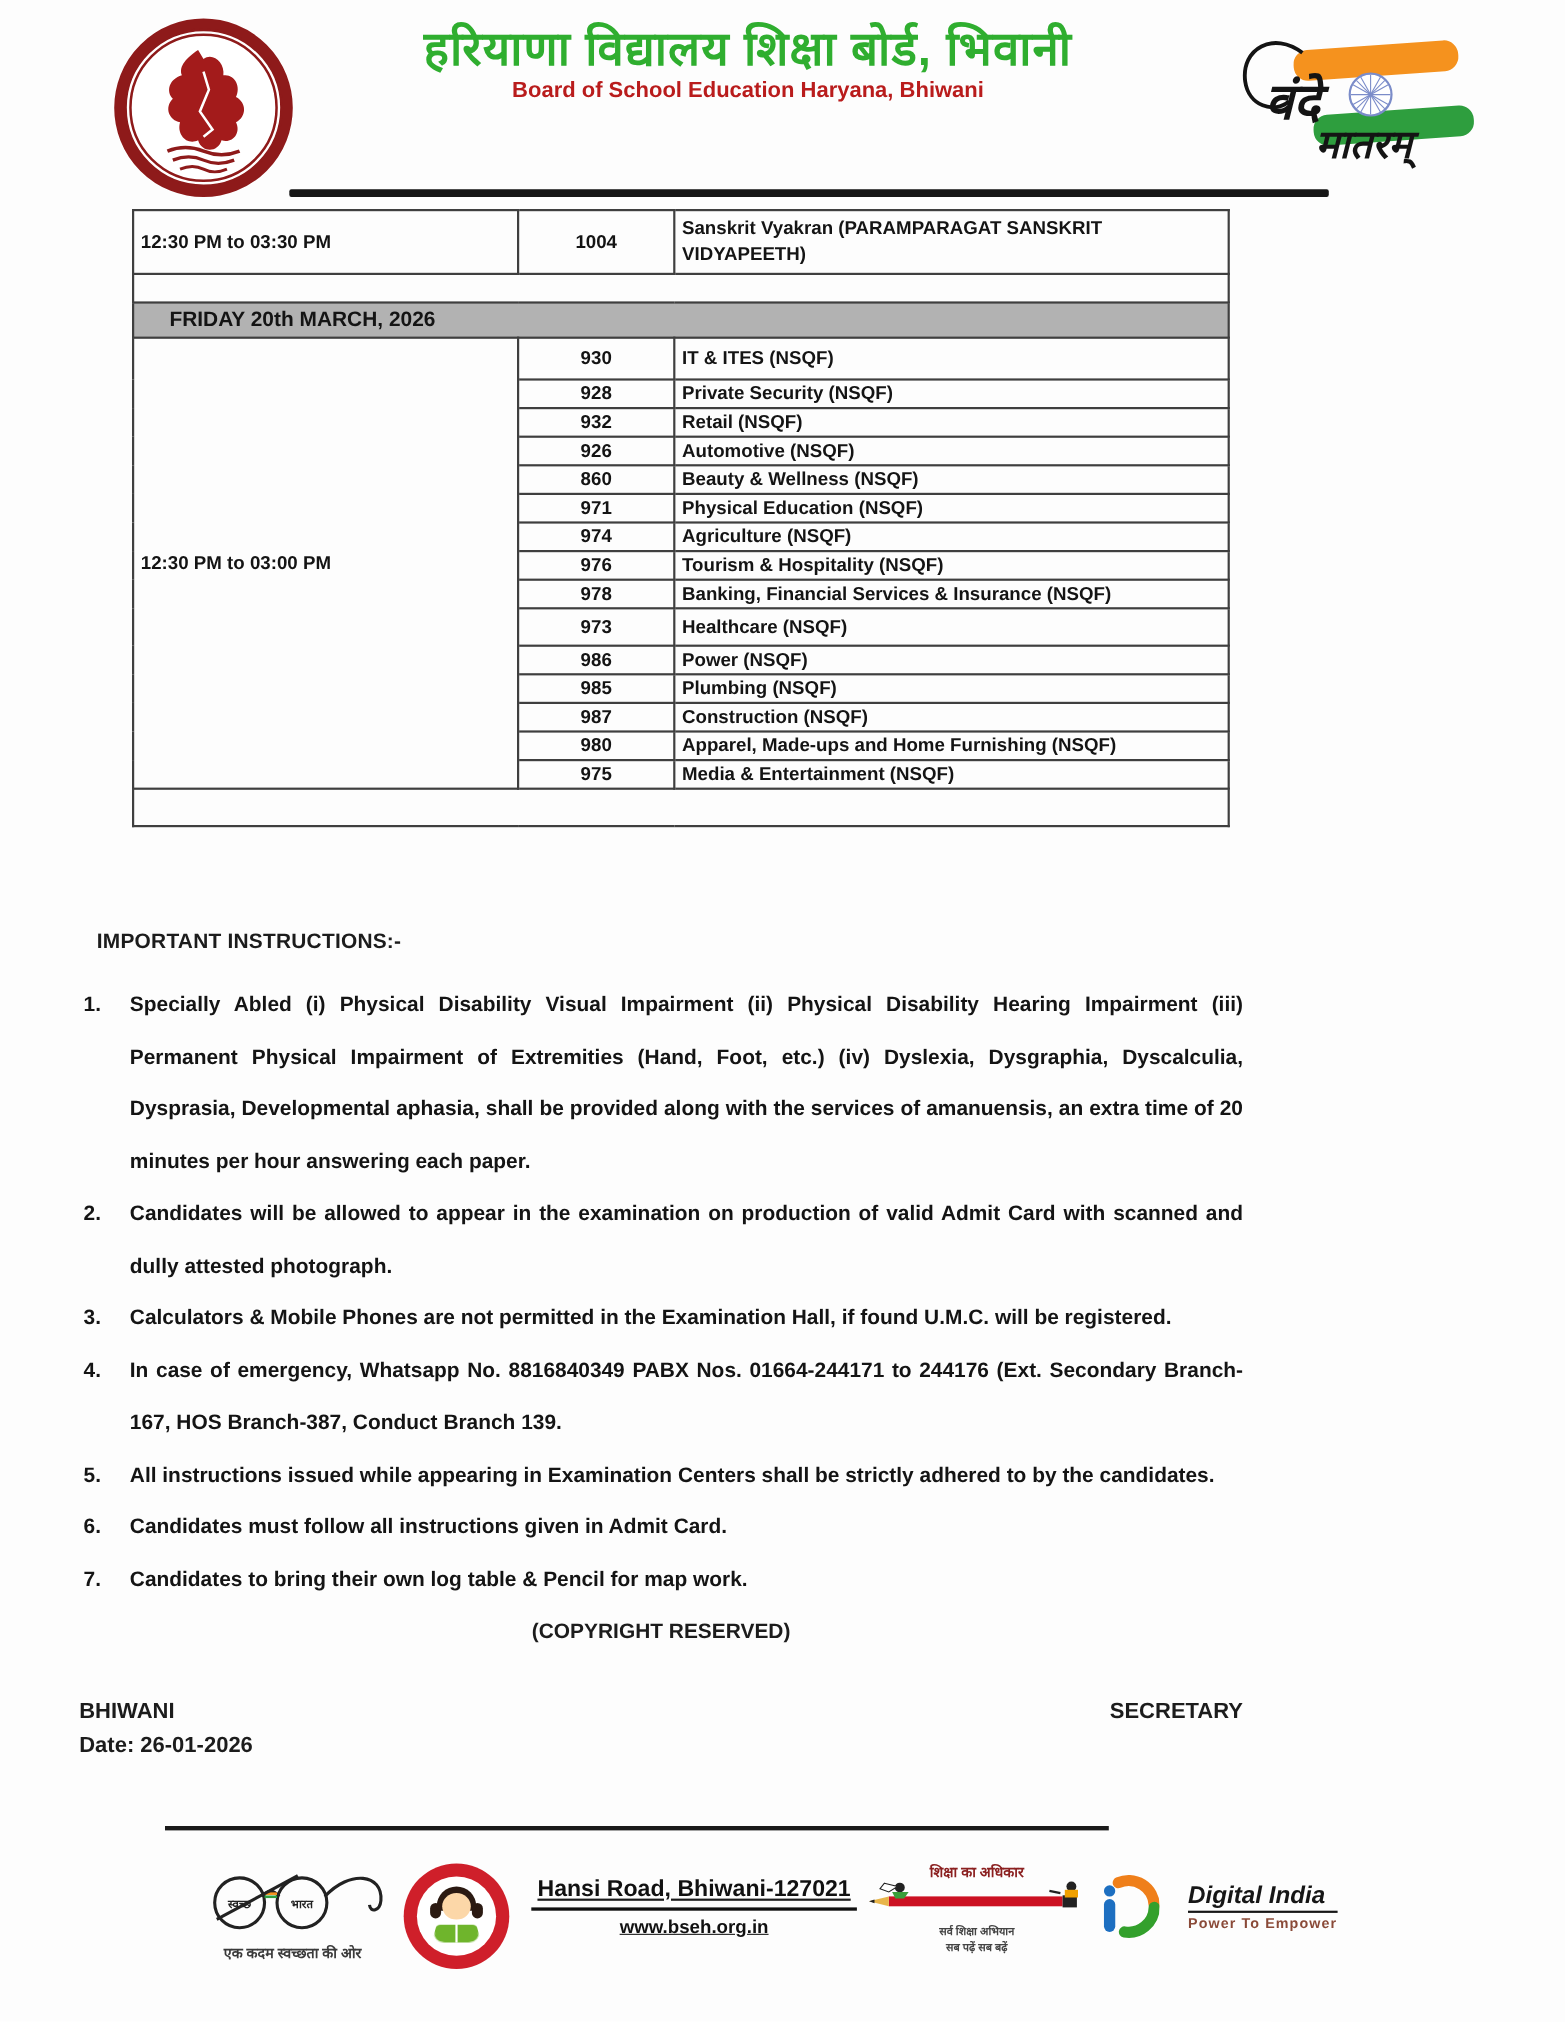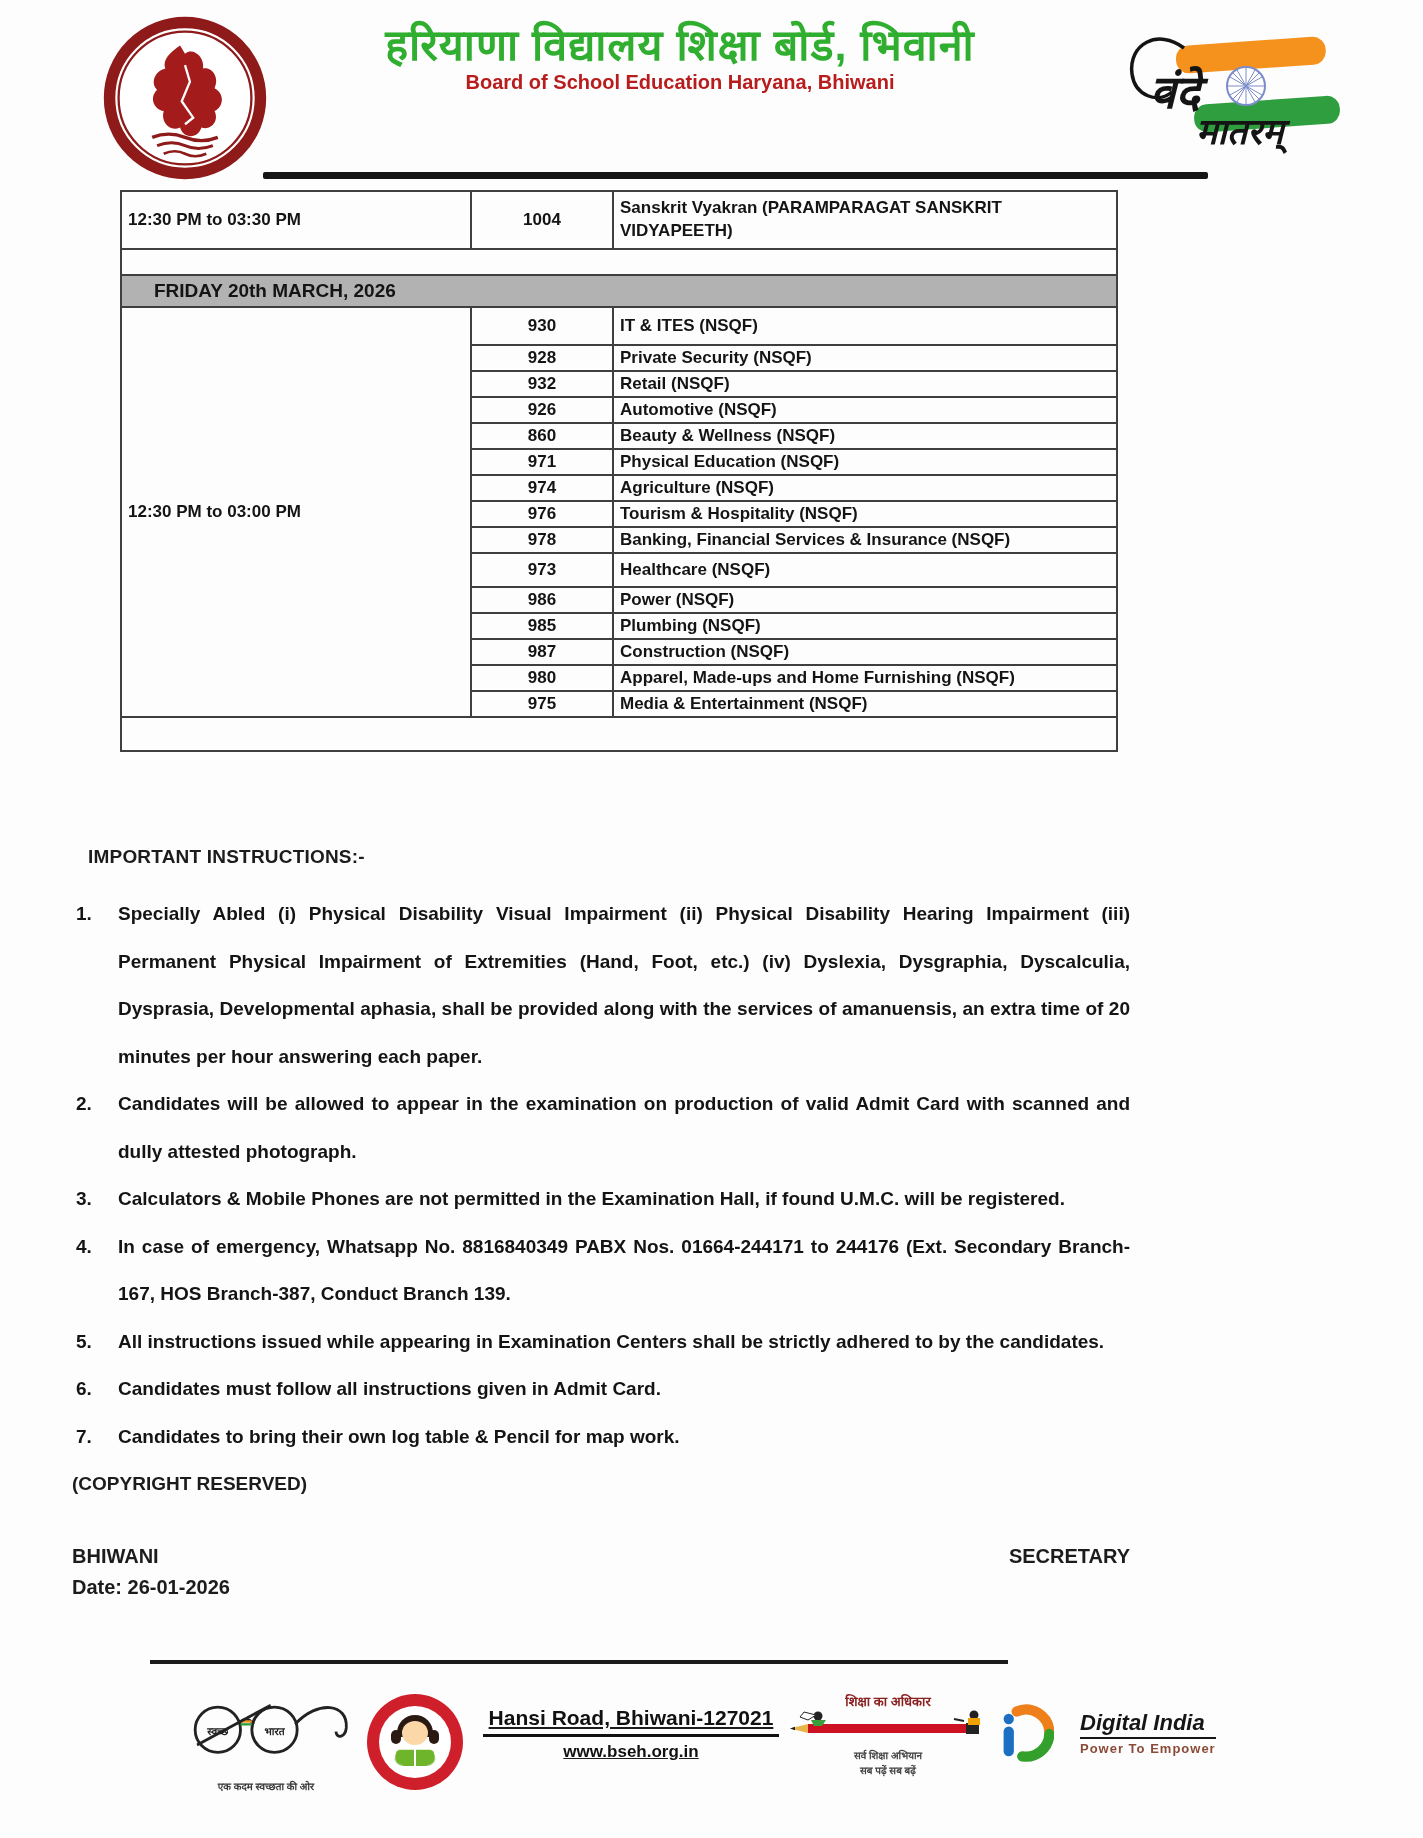--- a/index.html
+++ b/index.html
@@ -34,32 +34,32 @@
   tr.subjrow.tall{height:38px;}
   tr.subjrow.tall2{height:34px;}
   tr.bottomblank{height:34px;}
 
   
   .instr-heading{position:absolute;top:846px;left:88px;font-size:19px;font-weight:700;letter-spacing:.2px;}
   .instr-list{position:absolute;top:890px;left:72px;width:1058px;}
   .item{display:flex;font-weight:700;font-size:19px;line-height:47.5px;color:#141414;}
   .item .n{width:42px;flex:0 0 42px;padding-left:4px;}
   .item .t{flex:1;text-align:justify;}
-  .copyright{position:absolute;top:1460px;left:72px;width:1058px;
+  .copyright{position:absolute;top:1460px;left:72px;width:1058px;text-align:center;
              font-size:19px;font-weight:700;line-height:47px;}
 
   
   .signoff{position:absolute;top:1545px;left:72px;width:1058px;font-weight:700;font-size:20px;}
   .signoff .row1{display:flex;justify-content:space-between;}
   .signoff .date{margin-top:8px;}
 
   
   .f-line{position:absolute;top:1660px;left:150px;width:858px;height:4px;background:#1b1b1b;}
   .f-swachh{position:absolute;left:176px;top:1692px;width:180px;text-align:center;}
-  .f-swachh .cap{font-size:10px;font-weight:700;color:#3a3a3a;margin-top:15px;}
+  .f-swachh .cap{font-size:13px;font-weight:700;color:#3a3a3a;margin-top:1px;}
   .f-beti{position:absolute;left:367px;top:1694px;width:96px;height:96px;border-radius:50%;
           background:#cf1f2a;display:flex;align-items:center;justify-content:center;}
   .f-beti .inner{width:72px;height:72px;border-radius:50%;background:#ffffff;position:relative;overflow:hidden;}
   .f-beti .hair{position:absolute;left:18px;top:9px;width:36px;height:22px;background:#2b1a12;border-radius:18px 18px 4px 4px;}
   .f-beti .face{position:absolute;left:23px;top:15px;width:26px;height:24px;background:#fcd7a8;border-radius:50%;}
   .f-beti .tail1,.f-beti .tail2{position:absolute;top:24px;width:10px;height:14px;background:#2b1a12;border-radius:5px;}
   .f-beti .tail1{left:12px;} .f-beti .tail2{left:50px;}
   .f-beti .book{position:absolute;left:16px;top:42px;width:40px;height:18px;background:#6fb52c;
                 border-radius:4px 4px 10px 10px;transform:perspective(40px) rotateX(28deg);}
   .f-beti .spine{position:absolute;left:35px;top:42px;width:2px;height:18px;background:#ffffff;}

